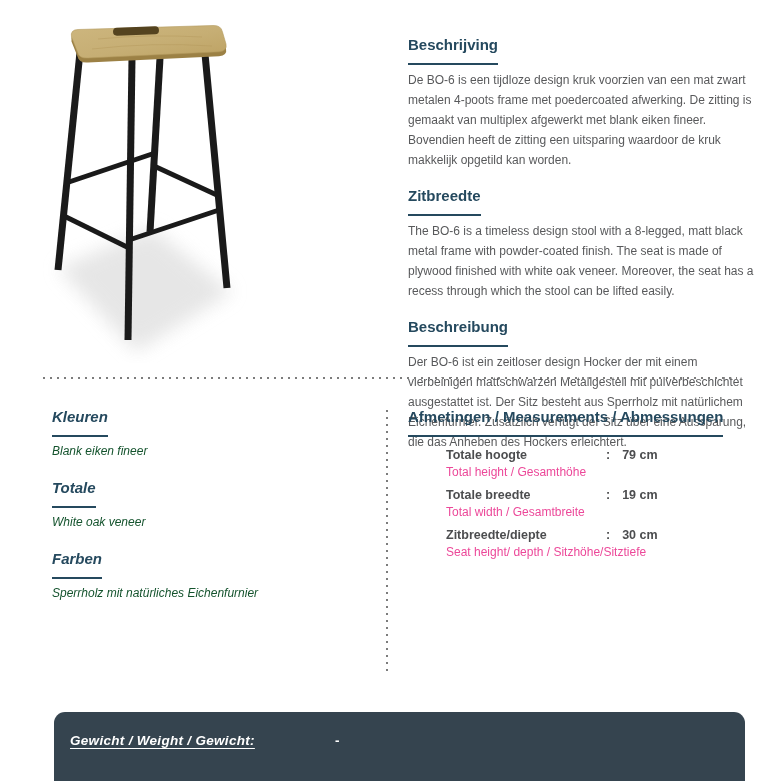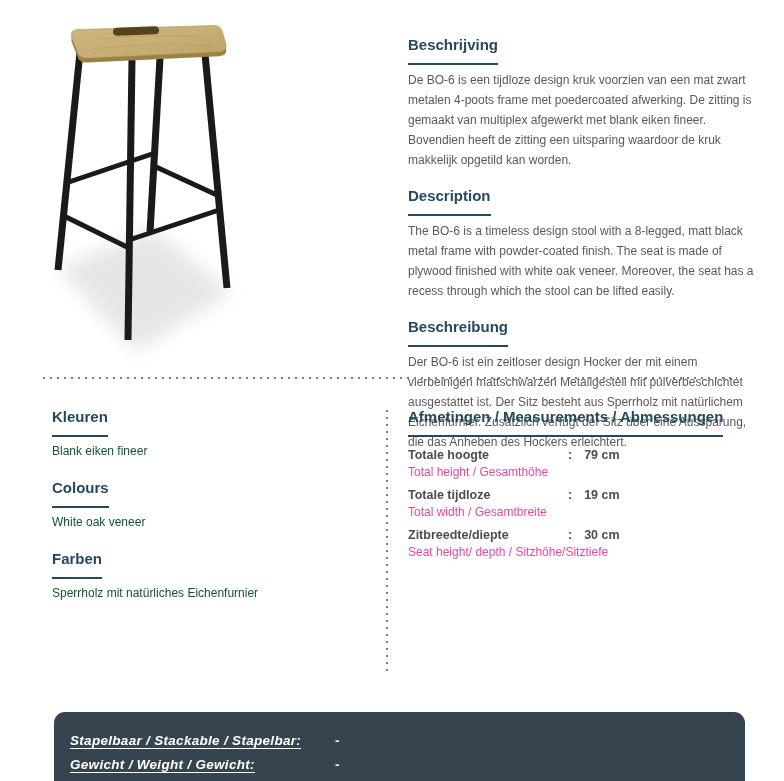--- a/index.html
+++ b/index.html
@@ -54,35 +54,36 @@
     left: 386px; top: 410px;
     width: 2px; height: 262px;
     background: repeating-linear-gradient(to bottom, #7c7c7c 0 2px, transparent 2px 7px);
   }
 
   
   .colors-col {
     position: absolute;
     left: 52px; top: 408px;
     width: 320px;
+    font-style: italic;
   }
   .color-item { margin-bottom: 21px; }
   .color-value {
     font-size: 12px;
     color: #14532d;
     margin-top: 2px;
   }
 
   
   .meas-col {
     position: absolute;
     left: 408px; top: 408px;
     width: 352px;
   }
-  .meas-rows { margin-top: 6px; }
+  .meas-rows { margin-top: 6px; margin-left: 38px; }
   .meas-row { margin-bottom: 9px; }
   .meas-line { font-size: 12.5px; line-height: 15px; }
   .meas-label {
     display: inline-block;
     width: 160px;
     font-weight: bold;
     color: #4c4d4f;
   }
   .meas-colon { font-weight: bold; color: #4c4d4f; }
   .meas-value { font-weight: bold; color: #4c4d4f; margin-left: 12px; }
@@ -159,39 +160,39 @@
       <rect x="-23" y="-4" width="46" height="8" rx="4" transform="translate(96,23) rotate(-2)" fill="#54431f"></rect>
     </svg>
   </div>
 
   <div class="desc-col">
     <div class="section">
       <div class="h-title">Beschrijving</div>
       <div class="body-text">De BO-6 is een tijdloze design kruk voorzien van een mat zwart metalen 4-poots frame met poedercoated afwerking. De zitting is gemaakt van multiplex afgewerkt met blank eiken fineer. Bovendien heeft de zitting een uitsparing waardoor de kruk makkelijk opgetild kan worden.</div>
     </div>
     <div class="section">
-      <div class="h-title">Description</div>
+      <div class="h-title">Zitbreedte</div>
       <div class="body-text">The BO-6 is a timeless design stool with a 8-legged, matt black metal frame with powder-coated finish. The seat is made of plywood finished with white oak veneer. Moreover, the seat has a recess through which the stool can be lifted easily.</div>
     </div>
     <div class="section">
       <div class="h-title">Beschreibung</div>
       <div class="body-text">Der BO-6 ist ein zeitloser design Hocker der mit einem vierbeinigen mattschwarzen Metallgestell mit pulverbeschichtet ausgestattet ist. Der Sitz besteht aus Sperrholz mit natürlichem Eichenfurnier. Zusätzlich verfügt der Sitz über eine Aussparung, die das Anheben des Hockers erleichtert.</div>
     </div>
   </div>
 
   <div class="dots-h"></div>
   <div class="dots-v"></div>
 
   <div class="colors-col">
     <div class="color-item">
       <div class="h-title">Kleuren</div>
       <div class="color-value">Blank eiken fineer</div>
     </div>
     <div class="color-item">
-      <div class="h-title">Colours</div>
+      <div class="h-title">Totale</div>
       <div class="color-value">White oak veneer</div>
     </div>
     <div class="color-item">
       <div class="h-title">Farben</div>
       <div class="color-value">Sperrholz mit natürliches Eichenfurnier</div>
     </div>
   </div>
 
   <div class="meas-col">
     <div class="h-title">Afmetingen / Measurements / Abmessungen</div>
@@ -199,37 +200,34 @@
 
       <div class="meas-row">
         <div class="meas-line">
           <span class="meas-label">Totale hoogte</span><span class="meas-colon">:</span><span class="meas-value">79 cm</span>
         </div>
         <div class="meas-sub">Total height / Gesamthöhe</div>
       </div>
 
       <div class="meas-row">
         <div class="meas-line">
-          <span class="meas-label">Totale tijdloze</span><span class="meas-colon">:</span><span class="meas-value">19 cm</span>
+          <span class="meas-label">Totale breedte</span><span class="meas-colon">:</span><span class="meas-value">19 cm</span>
         </div>
         <div class="meas-sub">Total width / Gesamtbreite</div>
       </div>
 
       <div class="meas-row">
         <div class="meas-line">
           <span class="meas-label">Zitbreedte/diepte</span><span class="meas-colon">:</span><span class="meas-value">30 cm</span>
         </div>
         <div class="meas-sub">Seat height/ depth / Sitzhöhe/Sitztiefe</div>
       </div>
 
     </div>
   </div>
 
   <div class="footer-box">
     <div class="footer-row">
-      <span class="footer-label">Stapelbaar / Stackable / Stapelbar:</span><span class="footer-value">-</span>
-    </div>
-    <div class="footer-row">
       <span class="footer-label">Gewicht / Weight / Gewicht:</span><span class="footer-value">-</span>
     </div>
   </div>
 
 </div>
 
 </body></html>

